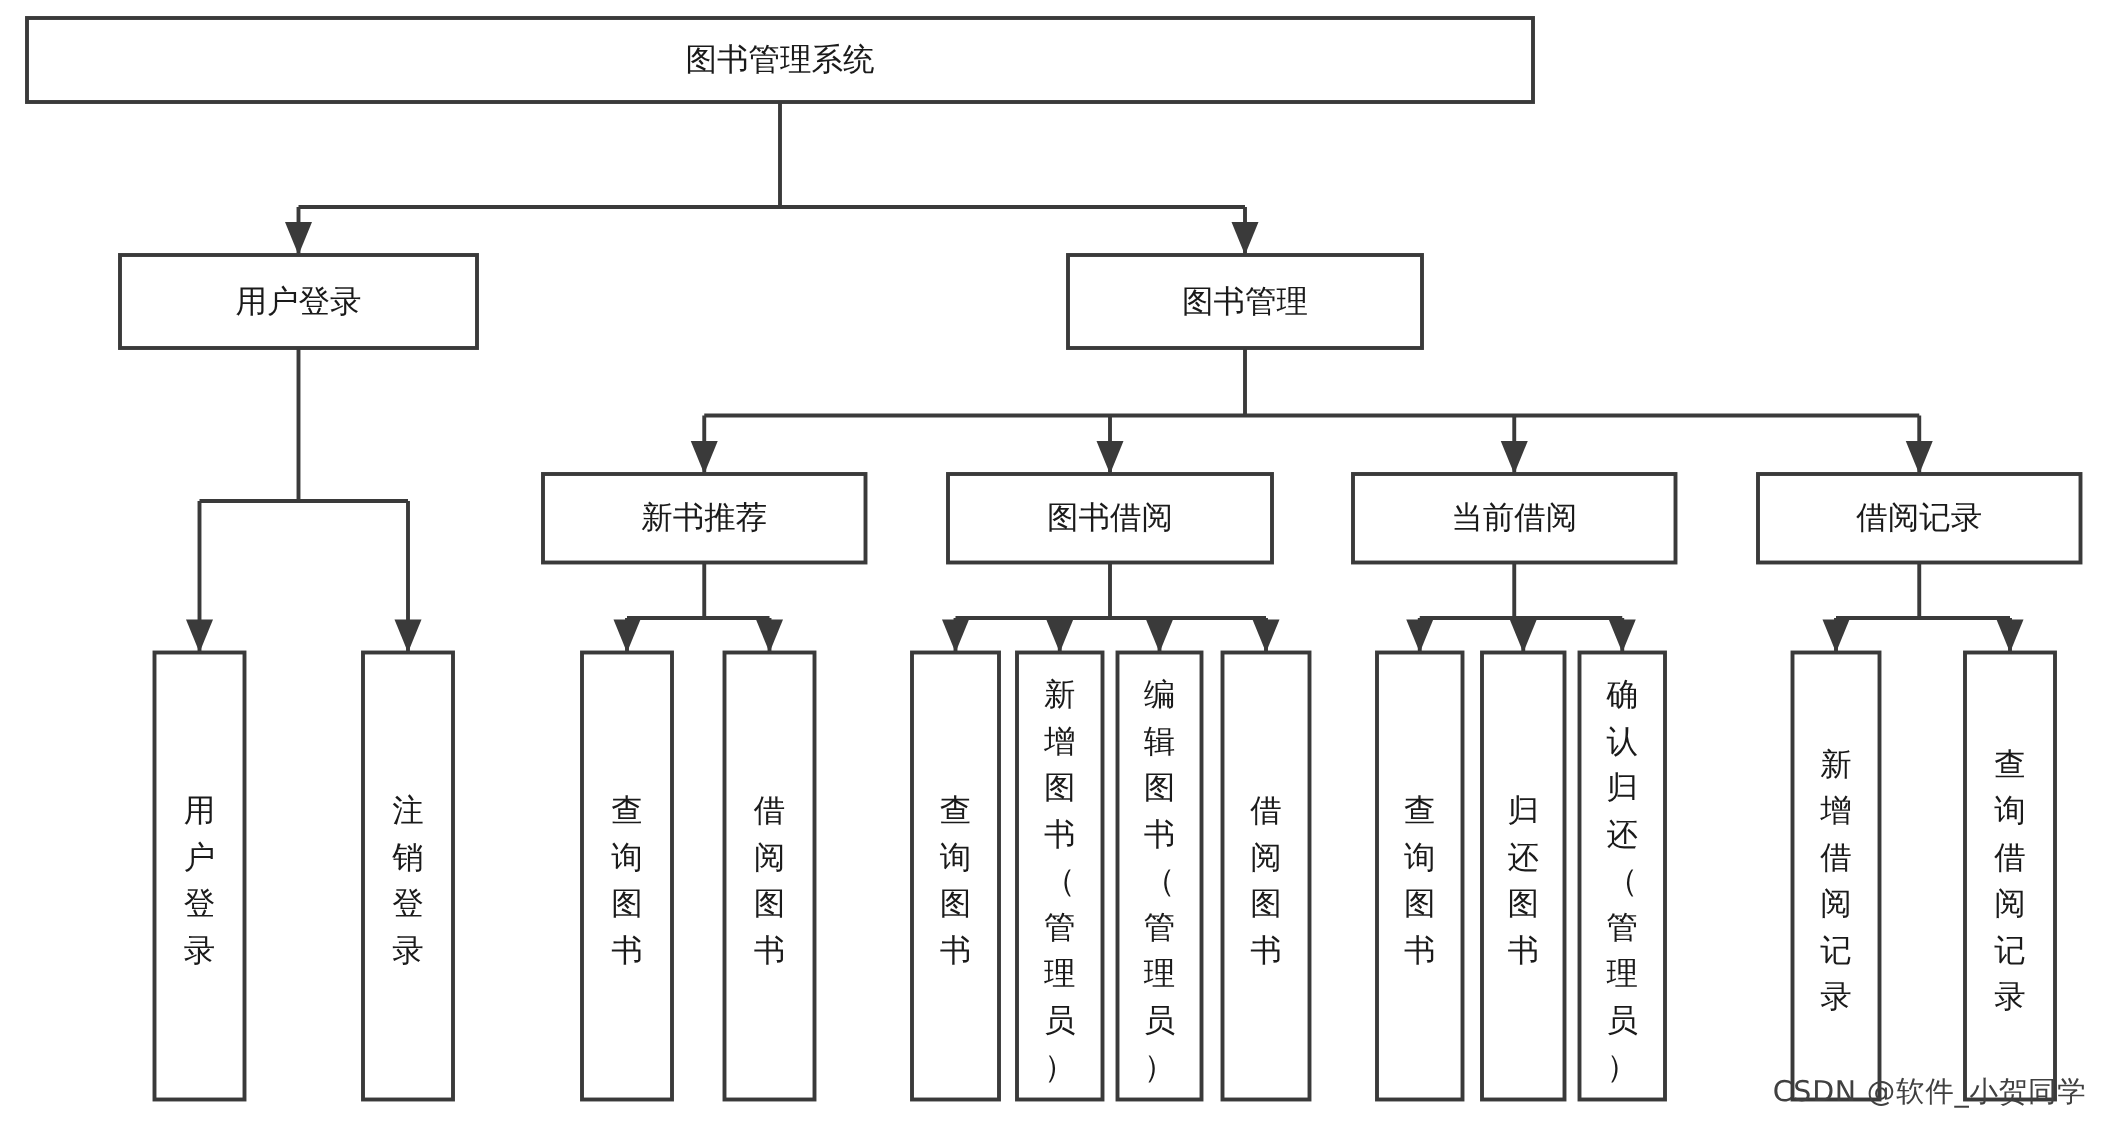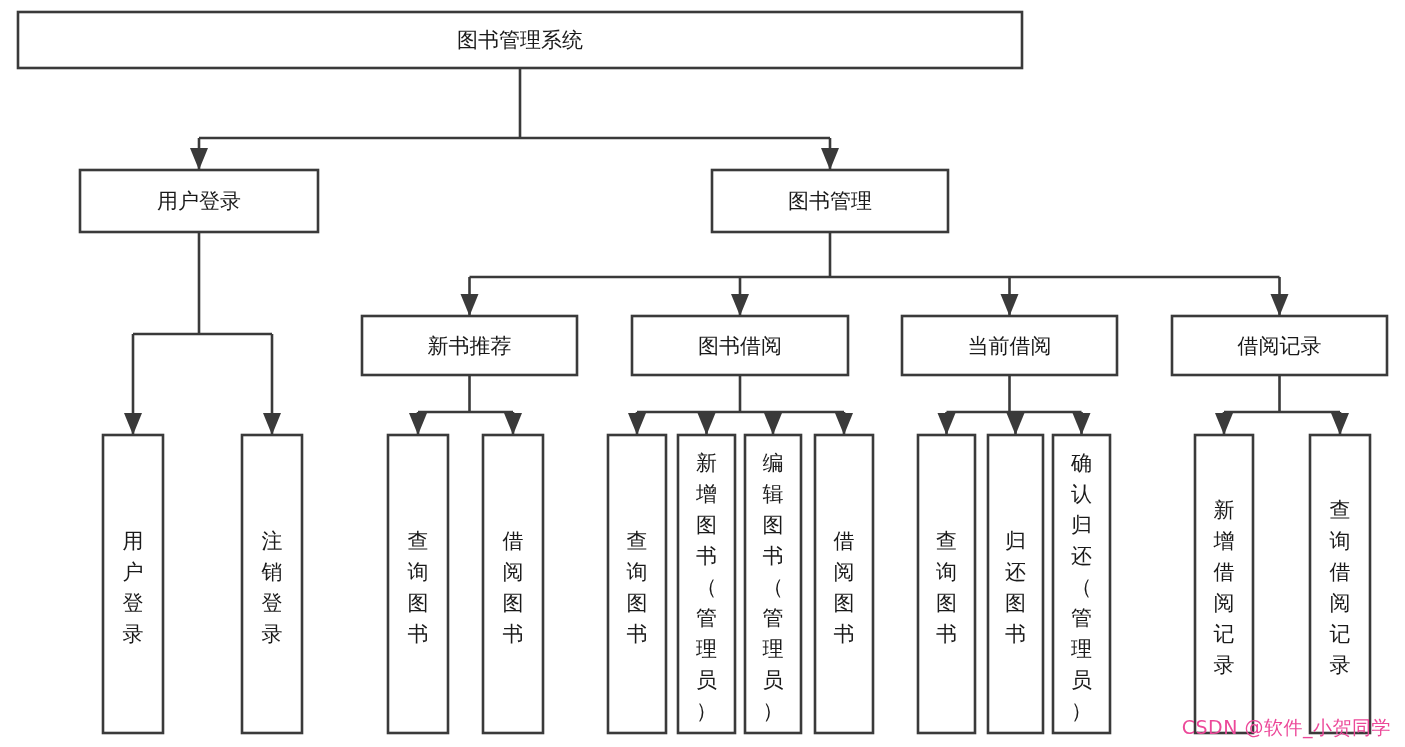--- a/index.html
+++ b/index.html
@@ -41,21 +41,21 @@
   .arrow-head {
     fill: #3a3a3a;
     stroke: none;
   }
   .watermark {
     position: absolute;
     right: 14px;
     bottom: 6px;
     font-family: "DejaVu Sans", "Liberation Sans", sans-serif;
     font-size: 19px;
-    color: #ec4899;
+    color: #404040;
     white-space: nowrap;
     letter-spacing: 0.5px;
     pointer-events: none;
   }
 </style>
 </head>
 <body>
 
 <div id="diagram-root">
   <svg id="diagram-svg" width="1405" height="747" viewBox="0 0 1405 747" xmlns="http://www.w3.org/2000/svg">

